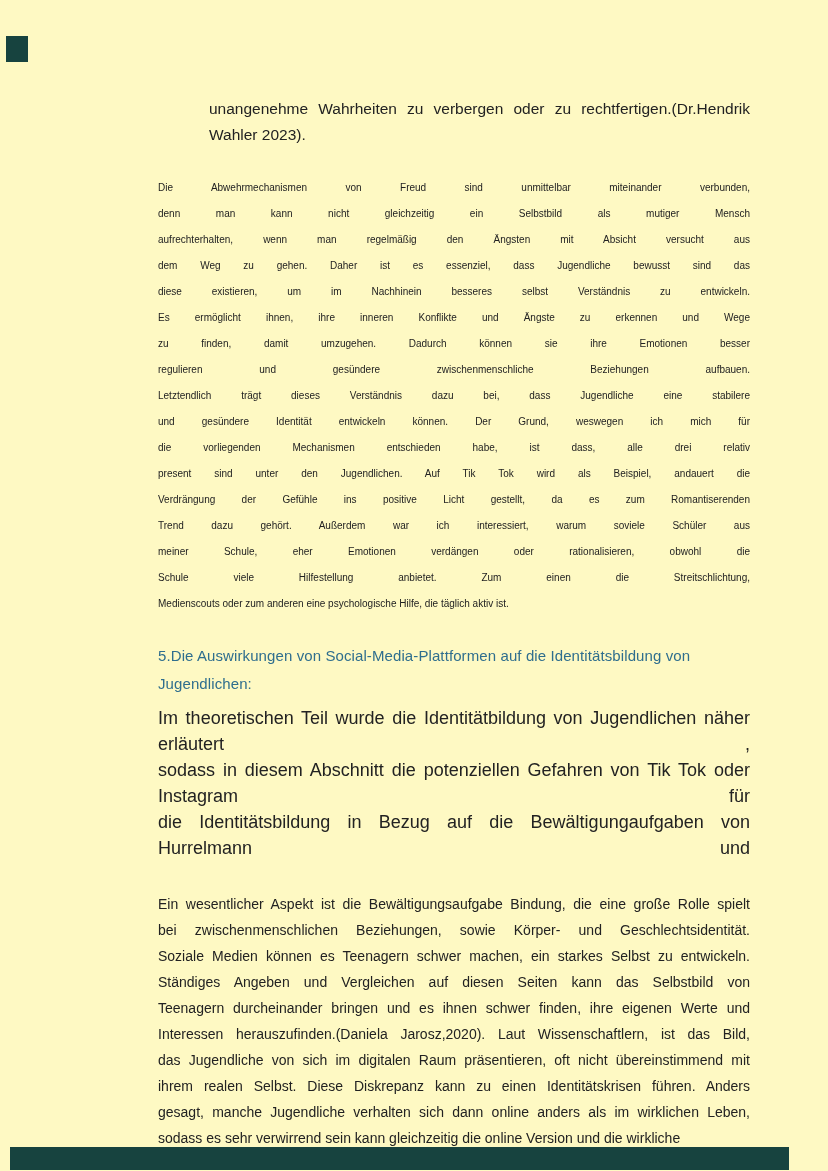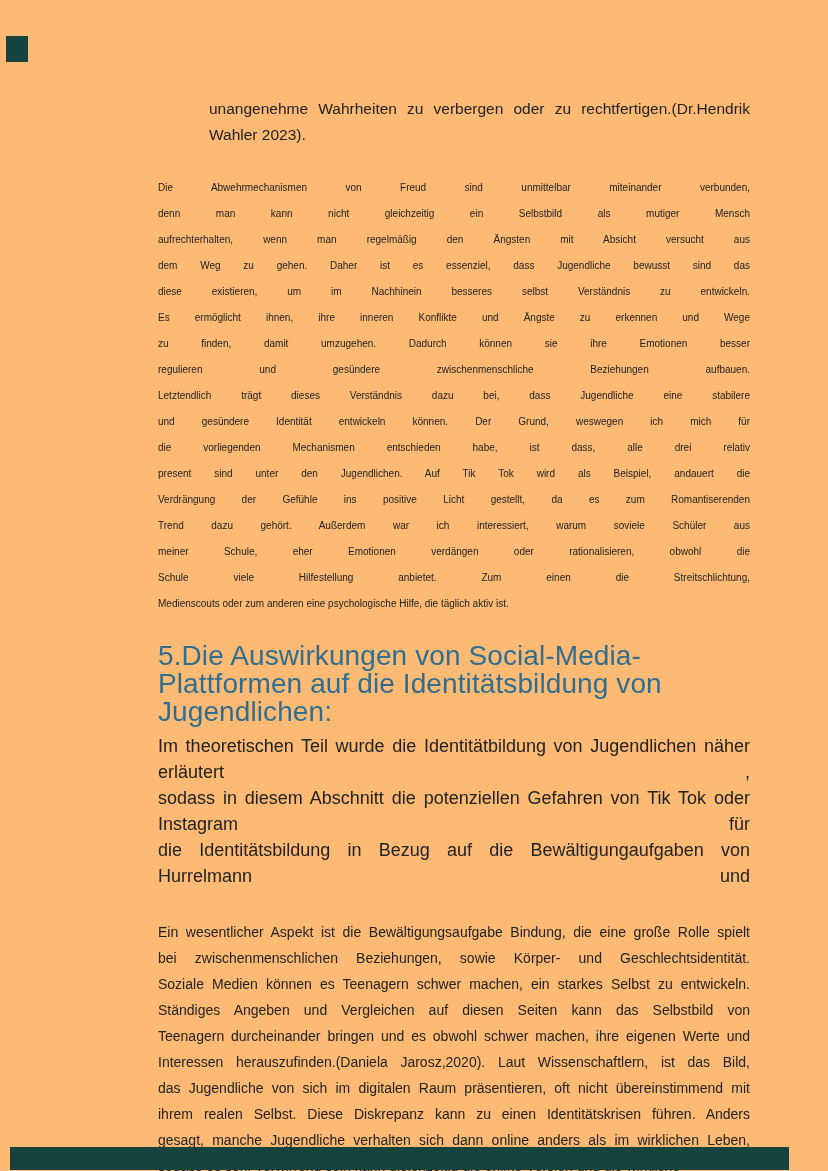--- a/index.html
+++ b/index.html
@@ -1,20 +1,20 @@
 <!DOCTYPE html>
 <html><head>
 <meta charset="utf-8">
 <style>
   * { margin:0; padding:0; box-sizing:border-box; }
   html,body { background:#ffffff; }
   .page {
     position:relative;
     width:828px; height:1171px;
-    background:#fdba74;
+    background:#fef9c3;
     overflow:hidden;
     font-family:"Liberation Sans","DejaVu Sans",sans-serif;
     color:#222222;
   }
   .content {
     position:absolute;
     left:158px; top:96px;
     width:592px;
   }
   .quote {
@@ -22,21 +22,21 @@
     font-size:15.5px;
     line-height:26px;
   }
   .para-freud {
     margin-top:27px;
     font-size:10px;
     line-height:26px;
   }
   .section-heading {
     margin-top:25px;
-    font-size:28px;
+    font-size:15px;
     line-height:28px;
     font-weight:400;
     letter-spacing:0.1px;
   }
   .para-intro {
     margin-top:7px;
     font-size:18px;
     line-height:26px;
   }
   .para-bindung {
@@ -102,21 +102,21 @@
         <div class="jline">Im theoretischen Teil wurde die Identitätbildung von Jugendlichen näher erläutert ,</div>
         <div class="jline">sodass in diesem Abschnitt die potenziellen Gefahren von Tik Tok oder Instagram für</div>
         <div class="jline">die Identitätsbildung in Bezug auf die Bewältigungaufgaben von Hurrelmann und</div>
       </div>
 
     <div class="para-bindung">
         <div class="jline">Ein wesentlicher Aspekt ist die Bewältigungsaufgabe Bindung, die eine große Rolle spielt</div>
         <div class="jline">bei zwischenmenschlichen Beziehungen, sowie Körper- und Geschlechtsidentität.</div>
         <div class="jline">Soziale Medien können es Teenagern schwer machen, ein starkes Selbst zu entwickeln.</div>
         <div class="jline">Ständiges Angeben und Vergleichen auf diesen Seiten kann das Selbstbild von</div>
-        <div class="jline">Teenagern durcheinander bringen und es obwohl schwer machen, ihre eigenen Werte und</div>
+        <div class="jline">Teenagern durcheinander bringen und es ihnen schwer finden, ihre eigenen Werte und</div>
         <div class="jline">Interessen herauszufinden.(Daniela Jarosz,2020). Laut Wissenschaftlern, ist das Bild,</div>
         <div class="jline">das Jugendliche von sich im digitalen Raum präsentieren, oft nicht übereinstimmend mit</div>
         <div class="jline">ihrem realen Selbst. Diese Diskrepanz kann zu einen Identitätskrisen führen. Anders</div>
         <div class="jline">gesagt, manche Jugendliche verhalten sich dann online anders als im wirklichen Leben,</div>
         <div class="jline jlast">sodass es sehr verwirrend sein kann gleichzeitig die online Version und die wirkliche</div>
       </div>
 
   </div>
 
   <div class="artifact-bar" style="background-color: rgb(23, 67, 63);"></div>

